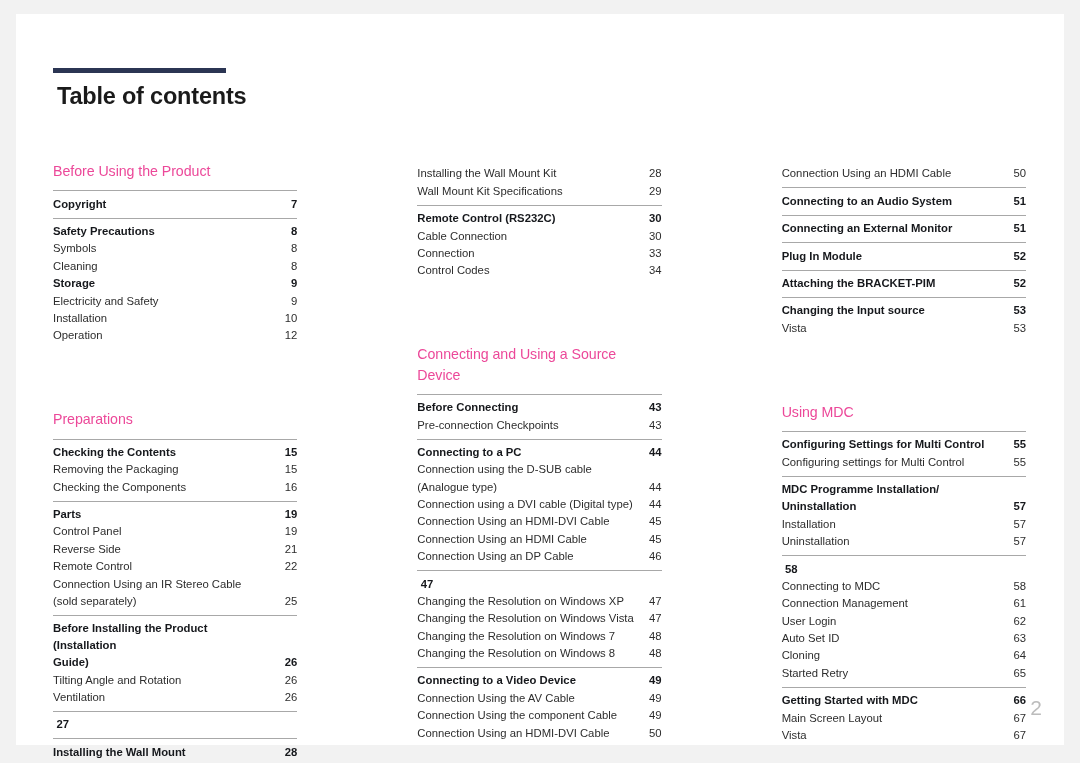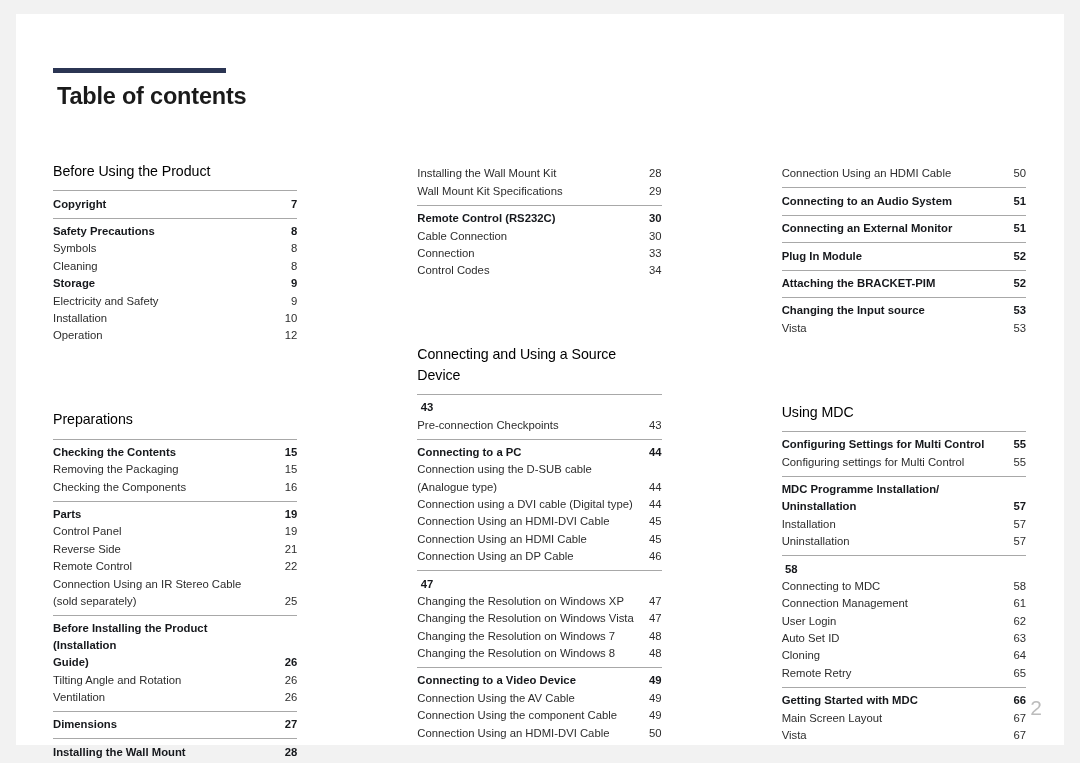--- a/index.html
+++ b/index.html
@@ -45,21 +45,21 @@
     gap: 0;
   }
   .col {
     width: 245px;
     margin-right: 120px;
   }
   .col:last-child { margin-right: 0; }
 
   
   .section-head {
-    color: #000000;
+    color: #ec4899;
     font-size: 14.2px;
     font-weight: normal;
     line-height: 1.43;
     margin: 0 0 9px 0;
     letter-spacing: -0.05px;
   }
   .section-head.spaced-top { margin-top: 60px; }
 
   
   .group {
@@ -194,21 +194,20 @@
               <span class="label">Tilting Angle and Rotation</span>
               <span class="pg">26</span>
             </div>
             <div class="entry">
               <span class="label">Ventilation</span>
               <span class="pg">26</span>
             </div>
           </div>
           <div class="group">
             <div class="entry bold">
-              <span class="label">Dimensions</span>
               <span class="pg">27</span>
             </div>
           </div>
           <div class="group last">
             <div class="entry bold">
               <span class="label">Installing the Wall Mount</span>
               <span class="pg">28</span>
             </div>
           </div>
         </div>
@@ -237,20 +236,21 @@
               <span class="pg">33</span>
             </div>
             <div class="entry">
               <span class="label">Control Codes</span>
               <span class="pg">34</span>
             </div>
           </div>
           <div class="section-head spaced-top">Connecting and Using a Source Device</div>
           <div class="group">
             <div class="entry bold">
+              <span class="label">Before Connecting</span>
               <span class="pg">43</span>
             </div>
             <div class="entry">
               <span class="label">Pre-connection Checkpoints</span>
               <span class="pg">43</span>
             </div>
           </div>
           <div class="group">
             <div class="entry bold">
               <span class="label">Connecting to a PC</span>
@@ -409,21 +409,21 @@
             </div>
             <div class="entry">
               <span class="label">Auto Set ID</span>
               <span class="pg">63</span>
             </div>
             <div class="entry">
               <span class="label">Cloning</span>
               <span class="pg">64</span>
             </div>
             <div class="entry">
-              <span class="label">Remote Retry</span>
+              <span class="label">Started Retry</span>
               <span class="pg">65</span>
             </div>
           </div>
           <div class="group">
             <div class="entry bold">
               <span class="label">Getting Started with MDC</span>
               <span class="pg">66</span>
             </div>
             <div class="entry">
               <span class="label">Main Screen Layout</span>

